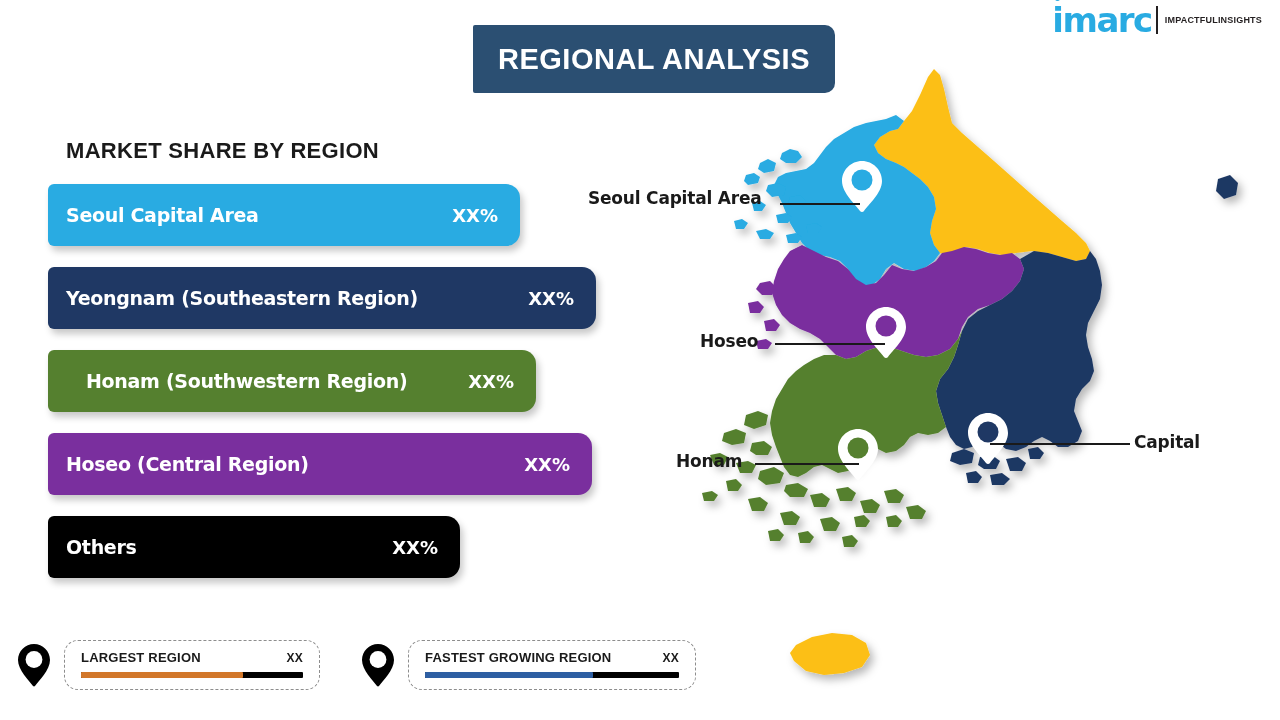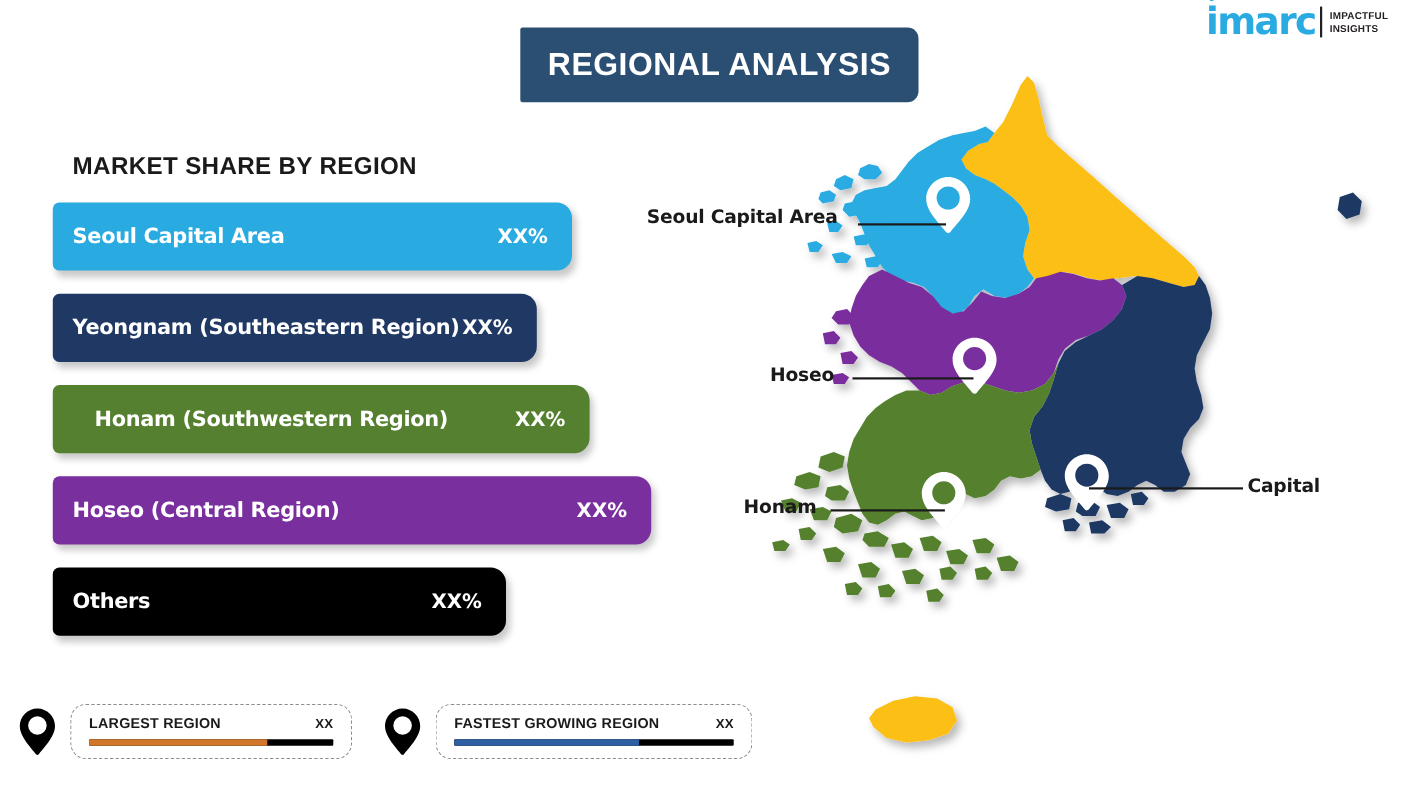--- a/index.html
+++ b/index.html
@@ -64,21 +64,21 @@
     background: #29abe2;
   }
   #brand-logo .logo-divider {
     width: 2px;
     height: 28px;
     background: #231f20;
     margin: 0 7px 0 4px;
   }
   #brand-logo .logo-tag {
     display: flex;
-    flex-direction: column;
+    flex-direction: row;
     justify-content: center;
     color: #231f20;
     font-size: 9px;
     font-weight: bold;
     line-height: 1.35;
     letter-spacing: 0.2px;
   }
 
   
   #share-heading {
@@ -123,21 +123,21 @@
   }
 
   
   .legend-block {
     position: absolute;
     top: 640px;
     display: flex;
     align-items: center;
   }
   #legend-largest { left: 16px; }
-  #legend-fastest { left: 348px; }
+  #legend-fastest { left: 360px; }
 
   .legend-pin {
     width: 36px;
     height: 44px;
     flex: none;
     margin-right: 12px;
   }
   .legend-card {
     border: 1.5px dashed #8d8d8d;
     border-radius: 14px;
@@ -231,21 +231,21 @@
 
 <div id="share-heading">MARKET SHARE BY REGION</div>
 
 <div id="region-bars">
 
   <div class="region-bar" style="width:472px; background:#29abe2;">
     <span class="region-label">Seoul Capital Area</span>
     <span class="region-value">XX%</span>
   </div>
 
-  <div class="region-bar" style="width:440px; background:#1f3864;">
+  <div class="region-bar" style="width:548px; background:#1f3864;">
     <span class="region-label">Yeongnam (Southeastern Region)</span>
     <span class="region-value">XX%</span>
   </div>
 
   <div class="region-bar" style="width:468px; background:#55802f;padding-left:20px;">
     <span class="region-label">Honam (Southwestern Region)</span>
     <span class="region-value">XX%</span>
   </div>
 
   <div class="region-bar" style="width:544px; background:#7a2f9e;">

